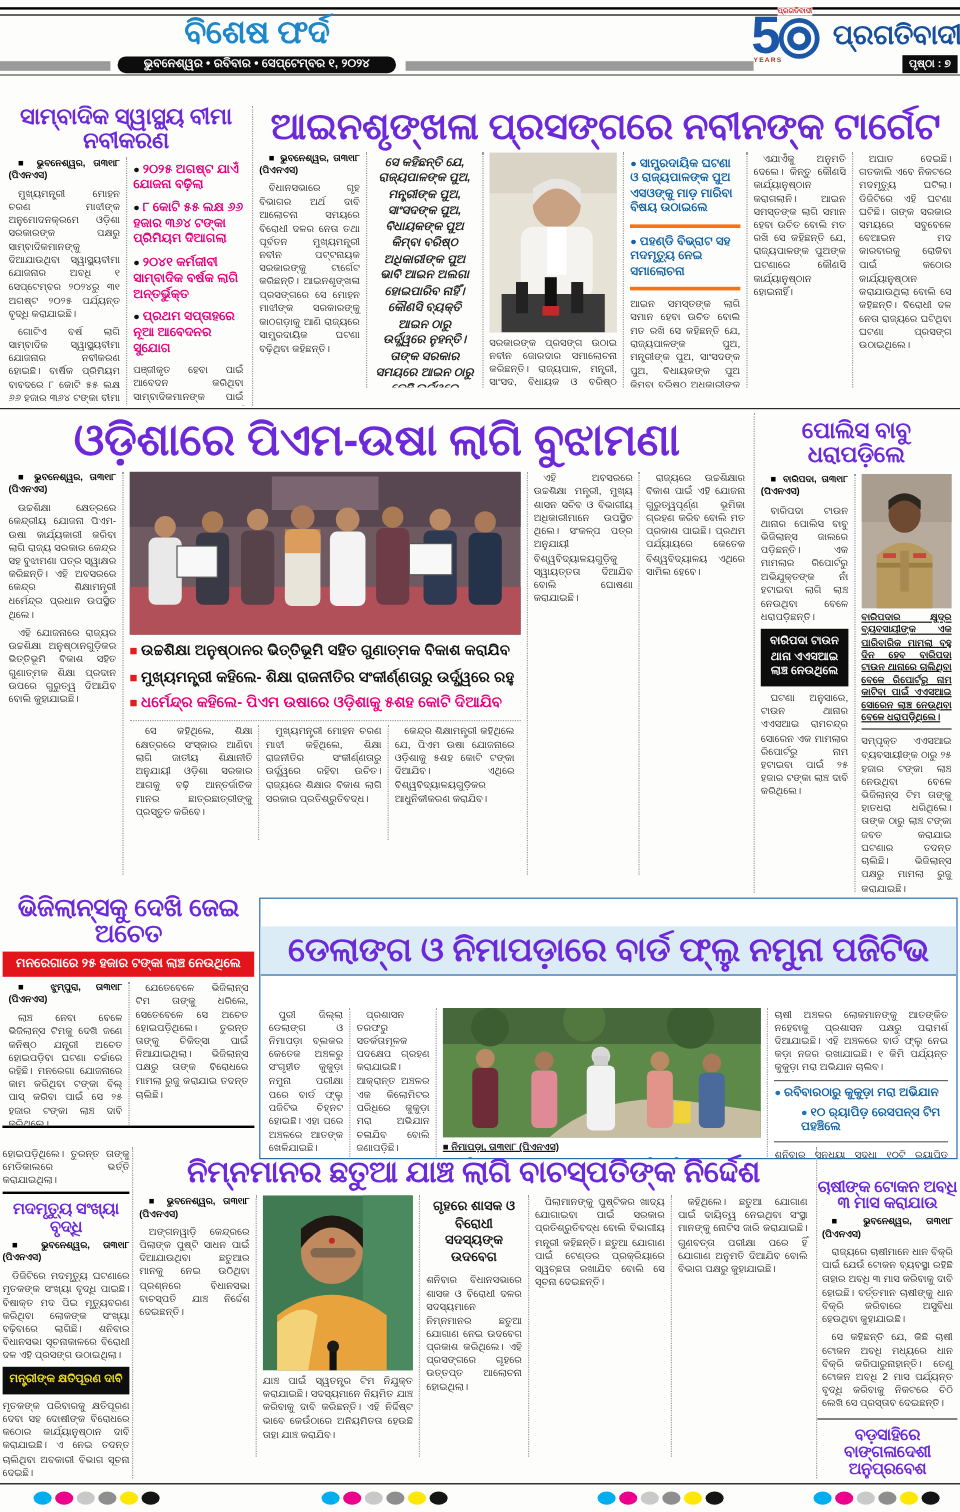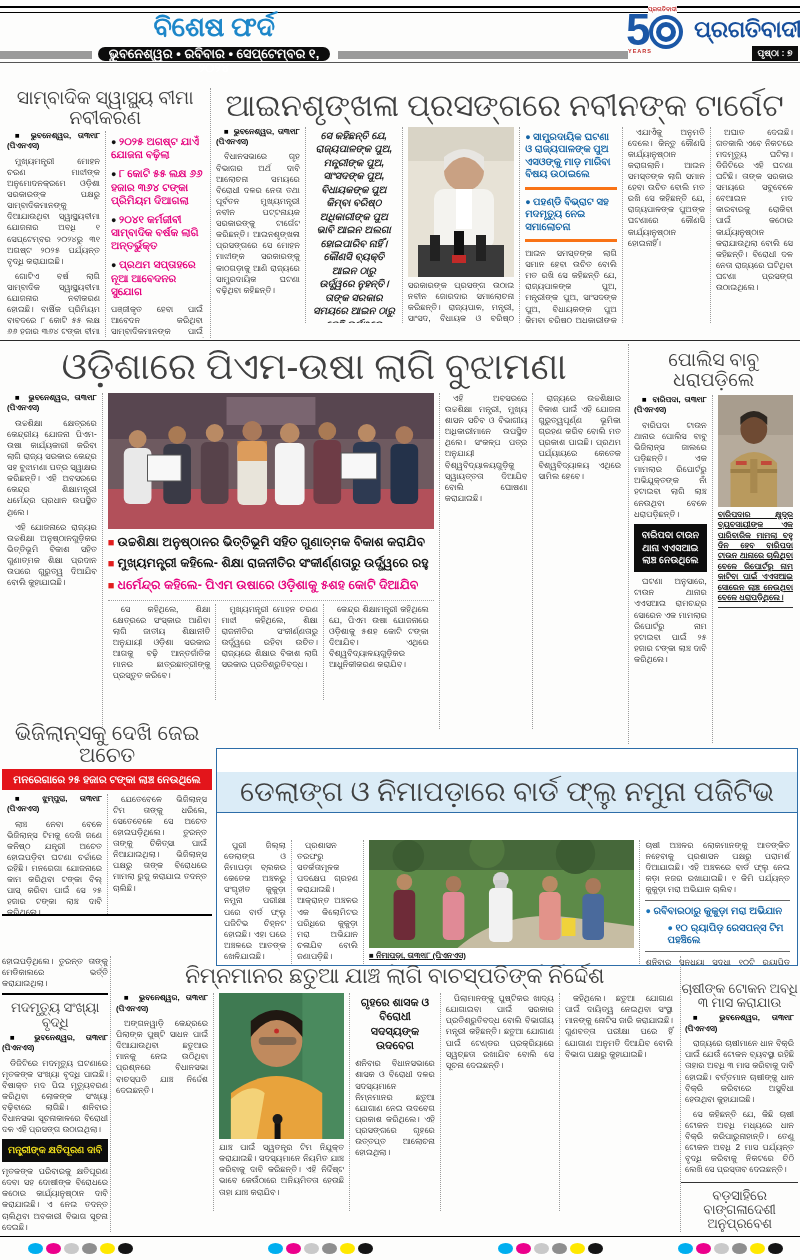--- a/index.html
+++ b/index.html
@@ -7,32 +7,32 @@
         font-family:"Liberation Sans","DejaVu Sans",sans-serif;color:#141414;overflow:hidden;}
   .abs{position:absolute;box-sizing:border-box;}
   .body-text{font-size:8.3px;line-height:1.34;text-align:justify;color:#222;}
   .body-text p{margin:0 0 4px 0;text-indent:8px;}
   .byline{font-size:7.8px;font-weight:bold;margin:0 0 3px 0;color:#000;}
   .cols{display:flex;align-items:stretch;}
   .cols>*{box-sizing:border-box;overflow:hidden;}
   .cols>*+*{border-left:1px dotted #9b9b9b;}
   .col{padding:0 5px;}
   
-  .hl{font-weight:normal;color:#404040;text-align:center;line-height:1.05;letter-spacing:-.3px;}
+  .hl{font-weight:bold;color:#6d28d9;text-align:center;line-height:1.05;letter-spacing:-.3px;}
   .hl-huge{font-size:37px;}
   .hl-big{font-size:31px;}
   .hl-med2{font-size:28px;}
   .hl-med{font-size:19px;}
   .hl-small{font-size:13.5px;}
   
   .toprule{position:absolute;left:0;top:6px;width:800px;height:4px;border-top:2px solid #000;border-bottom:1px solid #000;}
   .section-title{position:absolute;left:100px;top:12px;width:228px;text-align:center;
                  font-size:27px;font-weight:bold;color:#1e87c9;letter-spacing:-.5px;}
   .date-pill{position:absolute;left:98px;top:47px;width:232px;height:14px;background:#0d0d0d;border-radius:8px;
-             color:#fff;font-size:13px;line-height:14px;text-align:center;font-weight:bold;}
+             color:#fff;font-size:10px;line-height:14px;text-align:center;font-weight:bold;}
   .gray-bar{position:absolute;top:51px;height:8px;background:#9a9a9a;}
   .header-rule{position:absolute;left:0;top:62px;width:800px;border-top:1px solid #555;}
   .logo-name{position:absolute;left:694px;top:16px;font-size:23px;font-weight:bold;color:#174f9c;letter-spacing:-.5px;}
   .logo-50{position:absolute;left:626px;top:8px;font-size:44px;font-weight:bold;color:#1b57a6;line-height:1;}
   .logo-small{position:absolute;left:648px;top:6px;font-size:6px;color:#c22a28;font-weight:bold;background:#fff;}
   .logo-years{position:absolute;left:628px;top:48px;font-size:5.5px;color:#c22a28;font-weight:bold;letter-spacing:1px;}
   .page-pill{position:absolute;left:752px;top:46px;width:46px;height:15px;background:#0d0d0d;color:#fff;
              font-size:9px;line-height:15px;text-align:center;font-weight:bold;}
   
   ul.blist{list-style:none;margin:4px 0;padding:0;}
@@ -235,25 +235,26 @@
           <circle cx="40" cy="34" r="15" fill="#6e4a33"></circle>
           <path d="M25 30 q15 -16 30 0 v-8 q-15 -12 -30 0 z" fill="#2c2620"></path>
           <path d="M14 112 v-44 q26 -22 52 0 v44 z" fill="#b99a5e"></path>
           <rect x="14" y="74" width="52" height="4" fill="#9c7f47"></rect>
           <rect x="36" y="64" width="8" height="34" fill="#a8894f"></rect>
           <rect x="20" y="66" width="12" height="4" fill="#c24a3a"></rect>
           <rect x="48" y="66" width="12" height="4" fill="#c24a3a"></rect>
         </svg>
         <div class="caption">ବାରିପଦାର କ୍ଷୁଦ୍ର ବ୍ୟବସାୟୀଙ୍କ ଏକ ପାରିବାରିକ ମାମଲା ବହୁ ଦିନ ହେବ ବାରିପଦା ଟାଉନ ଥାନାରେ ଚାଲିଥିବା ବେଳେ ରିପୋର୍ଟରୁ ନାମ କାଟିବା ପାଇଁ ଏଏସଆଇ ସୋରେନ ଲାଞ୍ଚ ନେଉଥିବା ବେଳେ ଧରାପଡ଼ିଥିଲେ।</div>
         <div style="border-top:1px solid #333;margin:4px 0;"></div>
-      </div>
-    </div>
-  </section>
-
-  <section class="abs rule-b" style="left:2px;top:718px;width:210px;height:198px;overflow:hidden;">
+        <div class="body-text">ସମ୍ପୃକ୍ତ ଏଏସଆଇ ବ୍ୟବସାୟୀଙ୍କ ଠାରୁ ୨୫ ହଜାର ଟଙ୍କା ଲାଞ୍ଚ ନେଉଥିବା ବେଳେ ଭିଜିଲାନ୍ସ ଟିମ ତାଙ୍କୁ ହାତଧରା ଧରିଥିଲେ। ତାଙ୍କ ଠାରୁ ଲାଞ୍ଚ ଟଙ୍କା ଜବତ କରାଯାଇ ଘଟଣାର ତଦନ୍ତ ଚାଲିଛି। ଭିଜିଲାନ୍ସ ପକ୍ଷରୁ ମାମଲା ରୁଜୁ କରାଯାଇଛି।</div>
+      </div>
+    </div>
+  </section>
+
+  <section class="abs rule-b" style="left:2px;top:742px;width:210px;height:198px;overflow:hidden;">
     <h2 class="hl hl-med" style="font-size:21px;margin:4px 0 3px 0;">ଭିଜିଲାନ୍ସକୁ ଦେଖି ଜେଇ ଅଚେତ</h2>
     <div class="redbar">ମନରେଗାରେ ୨୫ ହଜାର ଟଙ୍କା ଲାଞ୍ଚ ନେଉଥିଲେ</div>
     <div class="cols" style="height:136px;">
       <div class="col body-text" style="width:50%;">
         <p class="byline">■ ଝୁମ୍ପୁରା, ତା୩୧ା୮ (ପିଏନଏସ)</p>
         <p>ଲାଞ୍ଚ ନେବା ବେଳେ ଭିଜିଲାନ୍ସ ଟିମକୁ ଦେଖି ଜଣେ କନିଷ୍ଠ ଯନ୍ତ୍ରୀ ଅଚେତ ହୋଇପଡ଼ିବା ଘଟଣା ଚର୍ଚ୍ଚାରେ ରହିଛି। ମନରେଗା ଯୋଜନାରେ କାମ କରିଥିବା ଟଙ୍କା ବିଲ୍ ପାସ୍ କରିବା ପାଇଁ ସେ ୨୫ ହଜାର ଟଙ୍କା ଲାଞ୍ଚ ଦାବି କରିଥିଲେ।</p>
       </div>
       <div class="col body-text" style="width:50%;">
         <p>ଯେତେବେଳେ ଭିଜିଲାନ୍ସ ଟିମ ତାଙ୍କୁ ଧରିଲେ, ସେତେବେଳେ ସେ ଅଚେତ ହୋଇପଡ଼ିଥିଲେ। ତୁରନ୍ତ ତାଙ୍କୁ ଚିକିତ୍ସା ପାଇଁ ନିଆଯାଇଥିଲା। ଭିଜିଲାନ୍ସ ପକ୍ଷରୁ ତାଙ୍କ ବିରୋଧରେ ମାମଲା ରୁଜୁ କରାଯାଇ ତଦନ୍ତ ଚାଲିଛି।</p>
       </div>
@@ -309,21 +310,21 @@
     <h3 class="hl hl-small" style="margin:6px 0 3px 0;">ମଦମୃତ୍ୟୁ ସଂଖ୍ୟା ବୃଦ୍ଧି</h3>
     <div class="body-text">
       <p class="byline">■ ଭୁବନେଶ୍ୱର, ତା୩୧ା୮ (ପିଏନଏସ)</p>
       <p>ଡିଜିଟିରେ ମଦମୃତ୍ୟୁ ଘଟଣାରେ ମୃତକଙ୍କ ସଂଖ୍ୟା ବୃଦ୍ଧି ପାଇଛି। ବିଷାକ୍ତ ମଦ ପିଇ ମୃତ୍ୟୁବରଣ କରିଥିବା ଲୋକଙ୍କ ସଂଖ୍ୟା ବଢ଼ିବାରେ ଲାଗିଛି। ଶନିବାର ବିଧାନସଭା ସୂଚନାକାଳରେ ବିରୋଧୀ ଦଳ ଏହି ପ୍ରସଙ୍ଗ ଉଠାଇଥିଲା।</p>
     </div>
     <div class="blackbox yellow">ମନ୍ତ୍ରୀଙ୍କ କ୍ଷତିପୂରଣ ଦାବି</div>
     <div class="body-text">ମୃତକଙ୍କ ପରିବାରକୁ କ୍ଷତିପୂରଣ ଦେବା ସହ ଦୋଷୀଙ୍କ ବିରୋଧରେ କଠୋର କାର୍ଯ୍ୟାନୁଷ୍ଠାନ ଦାବି କରାଯାଇଛି। ଏ ନେଇ ତଦନ୍ତ ଚାଲିଥିବା ଅବକାରୀ ବିଭାଗ ସୂଚନା ଦେଇଛି।</div>
   </section>
 
   <section class="abs sep-left" style="left:110px;top:956px;width:568px;height:276px;overflow:hidden;">
-    <h1 class="hl" style="font-size:22px;margin:8px 0 6px 0;">ନିମ୍ନମାନର ଛତୁଆ ଯାଞ୍ଚ ଲାଗି ବାଚସ୍ପତିଙ୍କ ନିର୍ଦ୍ଦେଶ</h1>
+    <h1 class="hl" style="font-size:25px;margin:8px 0 6px 0;">ନିମ୍ନମାନର ଛତୁଆ ଯାଞ୍ଚ ଲାଗି ବାଚସ୍ପତିଙ୍କ ନିର୍ଦ୍ଦେଶ</h1>
     <div class="cols" style="height:218px;">
       <div class="col body-text" style="width:18%;">
         <p class="byline">■ ଭୁବନେଶ୍ୱର, ତା୩୧ା୮ (ପିଏନଏସ)</p>
         <p>ଅଙ୍ଗନୱାଡ଼ି କେନ୍ଦ୍ରରେ ପିଲାଙ୍କ ପୁଷ୍ଟି ସାଧନ ପାଇଁ ଦିଆଯାଉଥିବା ଛତୁଆର ମାନକୁ ନେଇ ଉଠିଥିବା ପ୍ରଶ୍ନରେ ବିଧାନସଭା ବାଚସ୍ପତି ଯାଞ୍ଚ ନିର୍ଦ୍ଦେଶ ଦେଇଛନ୍ତି।</p>
       </div>
       <div class="col" style="width:24%;">
         <svg class="photo" width="100%" height="146" viewBox="0 0 126 146" preserveAspectRatio="none">
           <rect width="126" height="146" fill="#3f7a52"></rect>
           <rect x="84" y="0" width="42" height="146" fill="#4a8a5e"></rect>
           <circle cx="58" cy="48" r="26" fill="#c08a5e"></circle>

